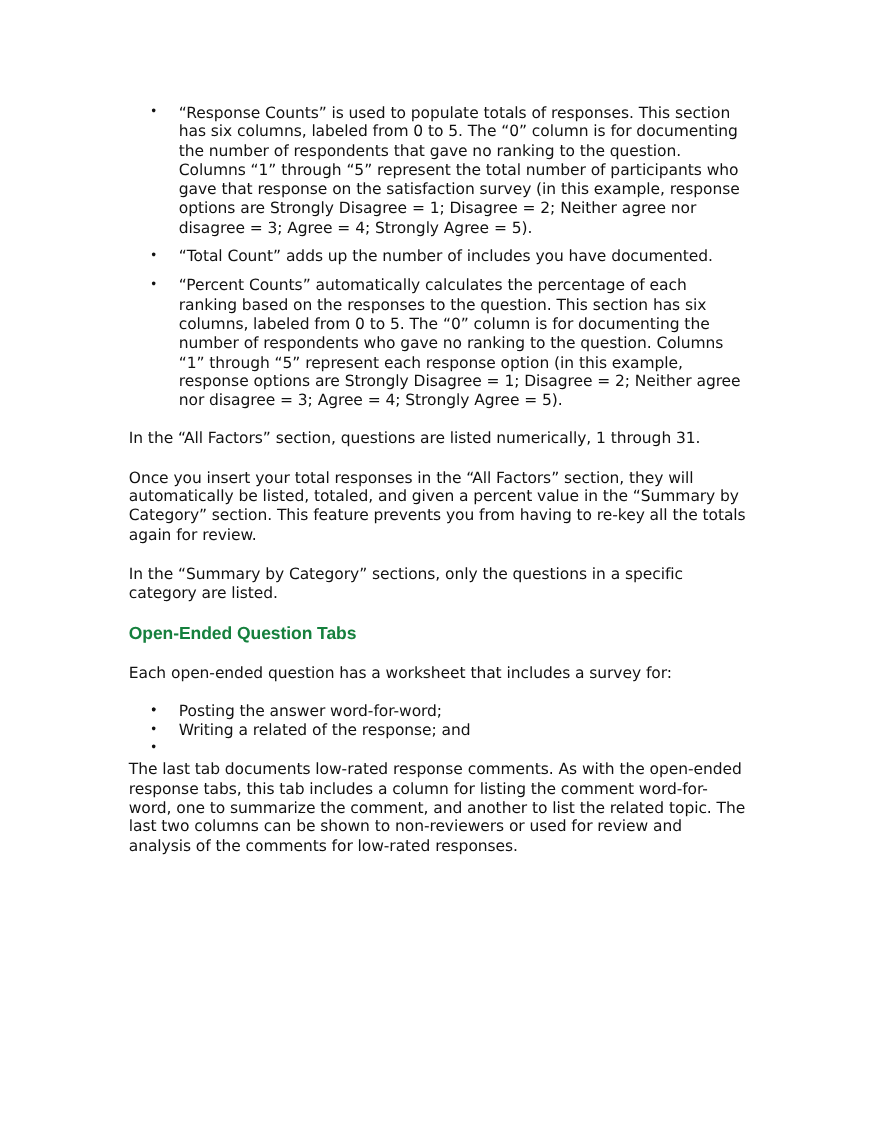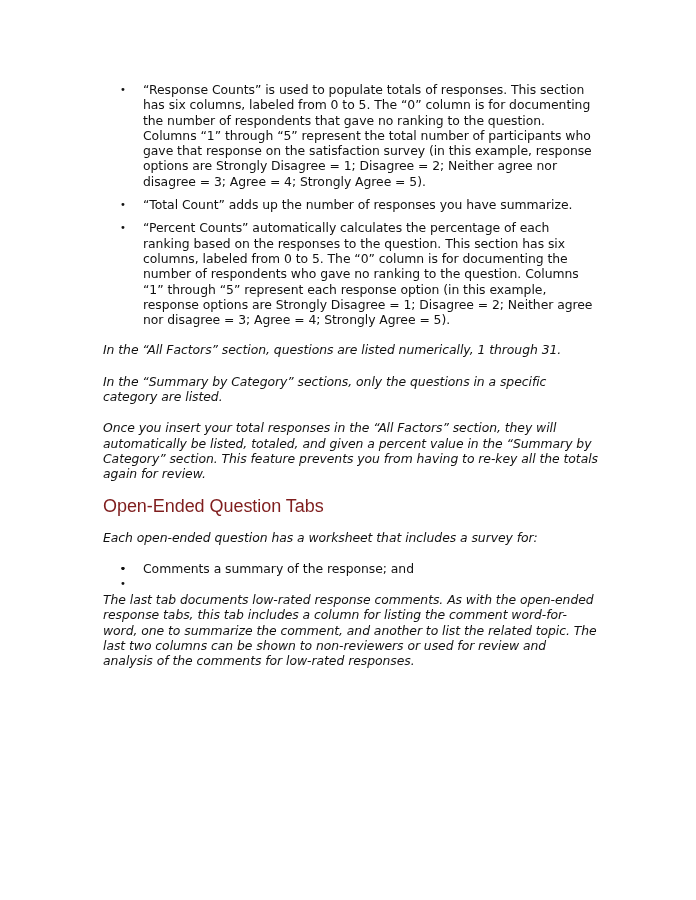--- a/index.html
+++ b/index.html
@@ -7,64 +7,65 @@
   .page {
     position: absolute; left: 103px; top: 82px; width: 495px;
     font-family: "DejaVu Sans", sans-serif; font-size: 12.4px; line-height: 15.3px;
     color: #111111; letter-spacing: -0.05px;
   }
   ul { margin: 0; padding: 0; list-style: none; }
   li { position: relative; padding-left: 40px; }
   li .bullet { position: absolute; left: 17px; top: 0; font-size: 10px; }
   ul.spaced li { margin-bottom: 8px; }
   ul.spaced li:last-child { margin-bottom: 0; }
-  p { margin: 0; font-style: italic; }
+  p { margin: 0; }
   .gap { margin-top: 16px; }
   h3 {
-    margin: 0; font-family: "Liberation Sans", sans-serif; font-weight: normal;
-    font-size: 18px; line-height: 16px; color: #7f1d1d;
+    margin: 0; font-family: "Liberation Sans", sans-serif; font-weight: bold;
+    font-size: 14px; line-height: 16px; color: #15803d;
   }
 </style>
 </head>
 <body>
 
 <div class="page">
 
   <ul class="spaced">
     <li>
       <span class="bullet">•</span>
       <span>“Response Counts” is used to populate totals of responses. This section has six columns, labeled from 0 to 5. The “0” column is for documenting the number of respondents that gave no ranking to the question. Columns “1” through “5” represent the total number of participants who gave that response on the satisfaction survey (in this example, response options are Strongly Disagree = 1; Disagree = 2; Neither agree nor disagree = 3; Agree = 4; Strongly Agree = 5).</span>
     </li>
     <li>
       <span class="bullet">•</span>
-      <span>“Total Count” adds up the number of responses you have summarize.</span>
+      <span>“Total Count” adds up the number of includes you have documented.</span>
     </li>
     <li>
       <span class="bullet">•</span>
       <span>“Percent Counts” automatically calculates the percentage of each ranking based on the responses to the question. This section has six columns, labeled from 0 to 5. The “0” column is for documenting the number of respondents who gave no ranking to the question. Columns “1” through “5” represent each response option (in this example, response options are Strongly Disagree = 1; Disagree = 2; Neither agree nor disagree = 3; Agree = 4; Strongly Agree = 5).</span>
     </li>
   </ul>
 
   <p class="gap" style="margin-top:15px">In the “All Factors” section, questions are listed numerically, 1 through 31.</p>
+  <p class="gap">Once you insert your total responses in the “All Factors” section, they will automatically be listed, totaled, and given a percent value in the “Summary by Category” section. This feature prevents you from having to re-key all the totals again for review.</p>
   <p class="gap">In the “Summary by Category” sections, only the questions in a specific category are listed.</p>
-  <p class="gap">Once you insert your total responses in the “All Factors” section, they will automatically be listed, totaled, and given a percent value in the “Summary by Category” section. This feature prevents you from having to re-key all the totals again for review.</p>
 
   <h3 class="gap">Open-Ended Question Tabs</h3>
   <p class="gap">Each open-ended question has a worksheet that includes a survey for:</p>
 
   <ul class="gap">
     <li>
       <span class="bullet">•</span>
     </li>
     <li>
       <span class="bullet">•</span>
+      <span>Posting the answer word-for-word;</span>
     </li>
     <li>
       <span class="bullet">•</span>
-      <span>Comments a summary of the response; and</span>
+      <span>Writing a related of the response; and</span>
     </li>
     <li>
       <span class="bullet">•</span>
     </li>
   </ul>
 
 
   <p class="gap">The last tab documents low-rated response comments. As with the open-ended response tabs, this tab includes a column for listing the comment word-for-word, one to summarize the comment, and another to list the related topic. The last two columns can be shown to non-reviewers or used for review and analysis of the comments for low-rated responses.</p>
 
 </div>

